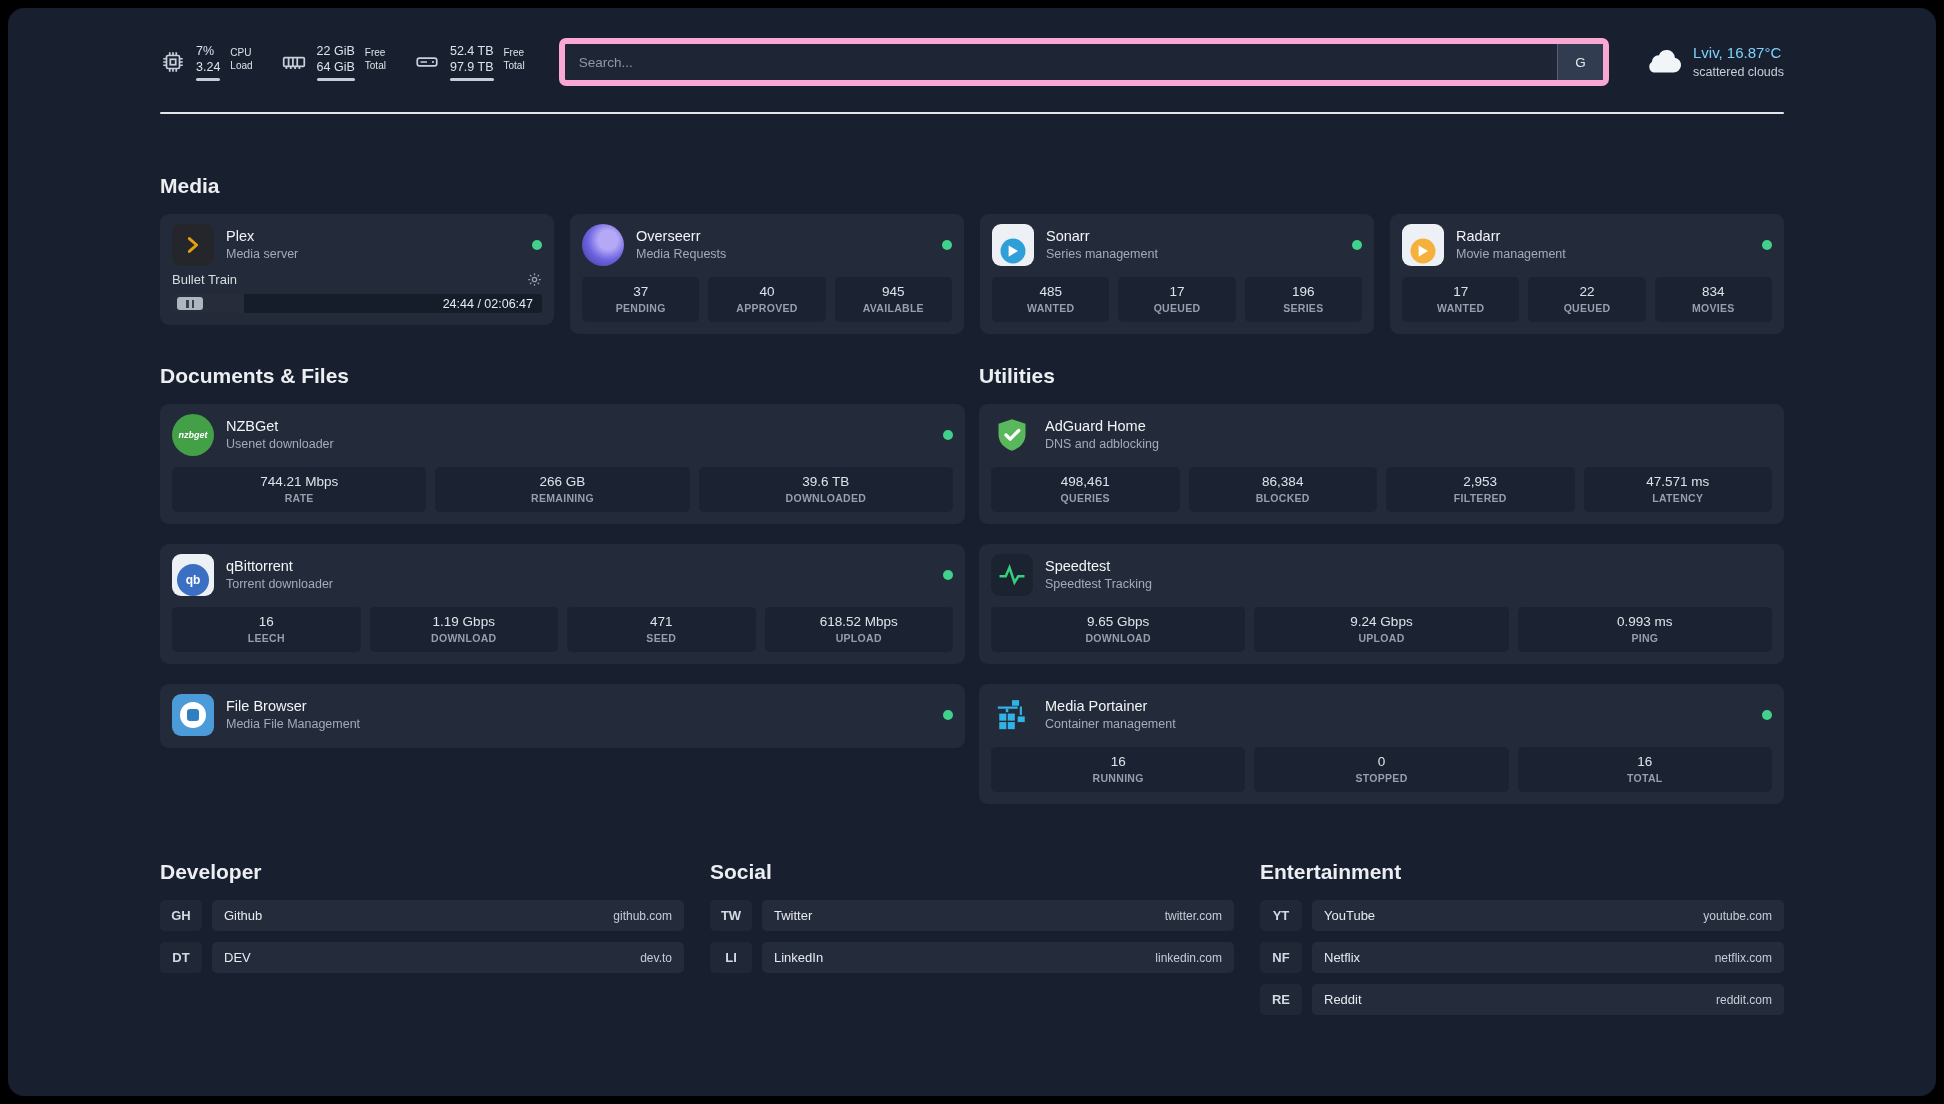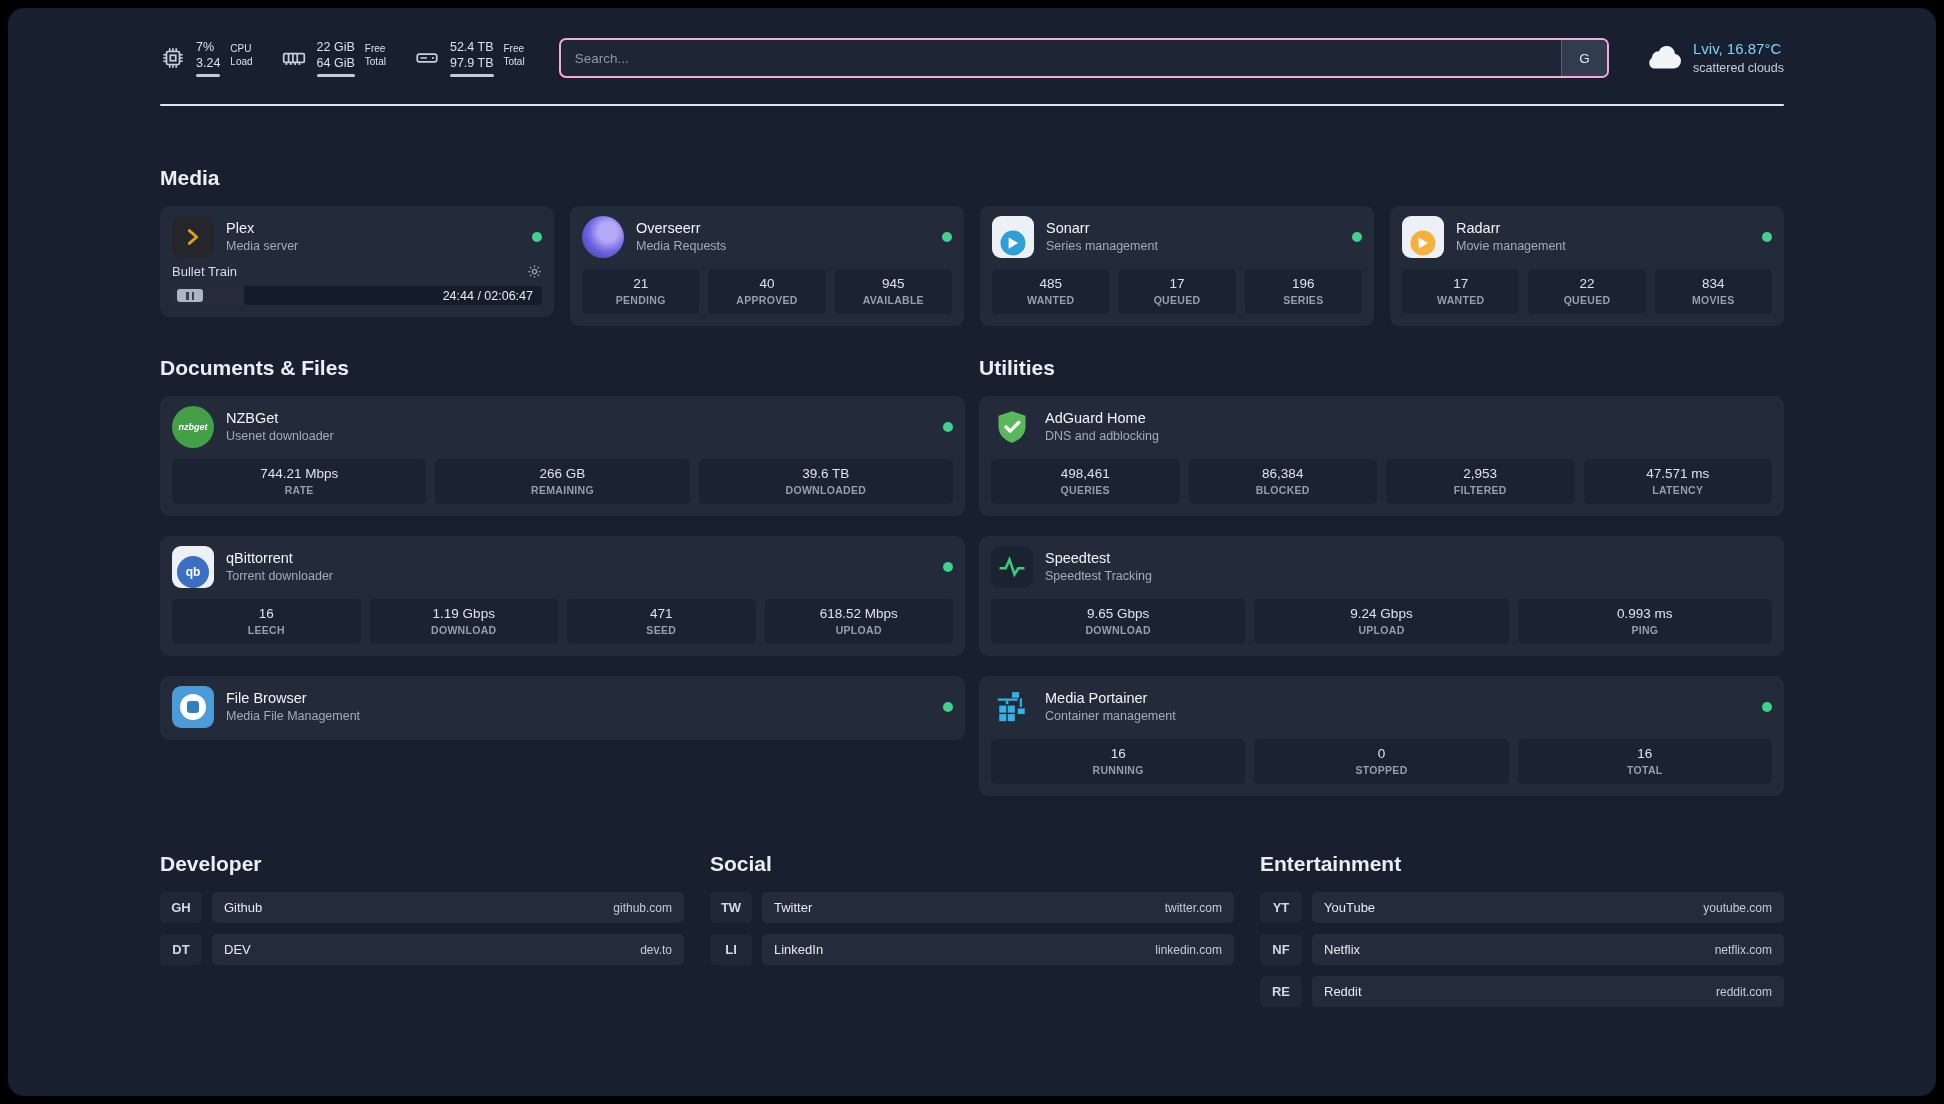--- a/index.html
+++ b/index.html
@@ -8,21 +8,21 @@
   .container{width:1624px;margin:0 auto;}
 
   
   .topbar{display:flex;align-items:center;padding-top:30px;}
   .resources{display:flex;gap:28px;align-items:center;}
   .resource{display:flex;gap:10px;align-items:center;}
   .res-icon{display:flex;align-items:center;}
   .res-values{display:flex;flex-direction:column;font-size:12.5px;color:#dde2e9;line-height:1.3;}
   .res-bar{height:3px;background:#c6ccd6;border-radius:2px;margin-top:3px;width:100%;}
   .res-labels{display:flex;flex-direction:column;font-size:10px;color:#dde2e9;line-height:1.3;padding-bottom:6px;}
-  .searchbar{flex:1;margin:0 34px;display:flex;height:36px;background:#1e2636;border:2px solid #f9a8d4;border-radius:7px;overflow:hidden;}
+  .searchbar{flex:1;margin:0 34px;display:flex;height:36px;background:#1e2636;border:6px solid #f9a8d4;border-radius:7px;overflow:hidden;}
   .searchbar input{flex:1;background:transparent;border:0;outline:0;color:#e7eaef;font-size:13.5px;padding:0 14px;font-family:inherit;}
   .searchbar input::placeholder{color:#8f97a5;}
   .search-btn{width:46px;background:#323c50;border:0;border-left:1px solid #566070;color:#e7eaef;font-size:13.5px;cursor:pointer;font-family:inherit;}
   .weather{display:flex;align-items:center;gap:10px;}
   .weather-text{display:flex;flex-direction:column;line-height:1.35;}
   .weather-loc{font-size:15px;color:#7dd3fc;}
   .weather-cond{font-size:12.5px;color:#c9cfd8;}
   .divider{margin-top:26px;height:2px;background:#e3e7ec;border-radius:1px;}
 
   
@@ -209,21 +209,21 @@
           <div class="card-head">
             <div class="icon-box overseerr-box"></div>
             <div class="head-text">
               <span class="svc-name">Overseerr</span>
               <span class="svc-sub">Media Requests</span>
             </div>
             <span class="dot"></span>
           </div>
           <div class="stats cols-3">
             <div class="stat">
-                <div class="stat-v">21</div>
+                <div class="stat-v">37</div>
                 <div class="stat-l">PENDING</div>
               </div>
             <div class="stat">
                 <div class="stat-v">40</div>
                 <div class="stat-l">APPROVED</div>
               </div>
             <div class="stat">
                 <div class="stat-v">945</div>
                 <div class="stat-l">AVAILABLE</div>
               </div>

